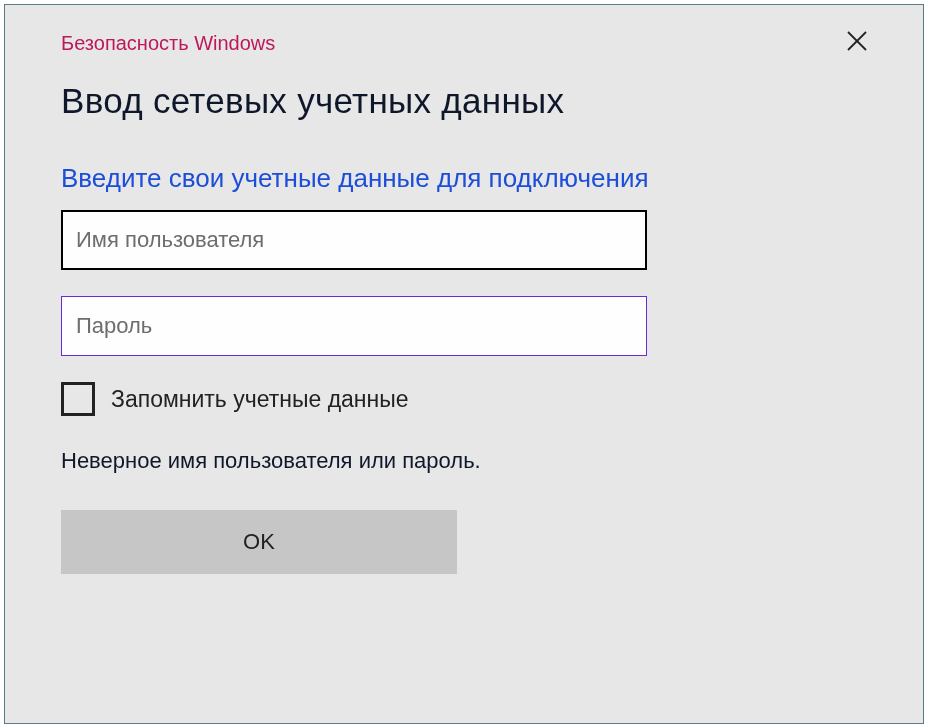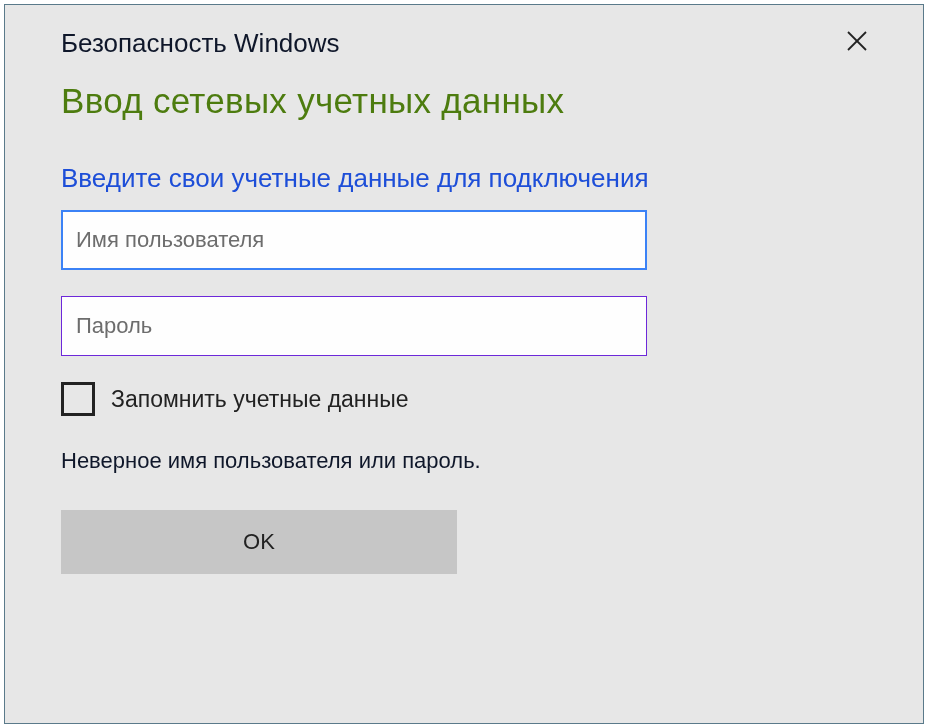--- a/index.html
+++ b/index.html
@@ -23,22 +23,22 @@
       position: relative;
       padding: 0;
     }
     .title-bar {
       display: flex;
       justify-content: space-between;
       align-items: center;
       padding: 20px 28px 10px 56px;
     }
     .title-text {
-      font-size: 26px;
-      color: #0f172a;
+      font-size: 20px;
+      color: #be185d;
       font-weight: 400;
       text-align: center;
     }
     .close-btn {
       width: 40px;
       height: 40px;
       display: flex;
       align-items: center;
       justify-content: center;
       cursor: pointer;
@@ -48,21 +48,21 @@
       border: none;
       margin-right: 18px;
       margin-top: -4px;
     }
     .content {
       padding: 10px 56px 0 56px;
     }
     .main-heading {
       font-size: 35px;
       font-weight: 400;
-      color: #4d7c0f;
+      color: #0f172a;
       margin-bottom: 42px;
       letter-spacing: 0.3px;
     }
     .instruction {
       font-size: 26px;
       color: #1d4ed8;
       margin-bottom: 16px;
     }
     .input-wrap {
       margin-bottom: 26px;
@@ -72,21 +72,21 @@
       height: 60px;
       border: 1px solid #6d28d9;
       background: #fefefe;
       font-size: 22px;
       padding: 0 14px;
       color: #222;
       outline: none;
       font-family: inherit;
     }
     .text-input.focused {
-      border: 2px solid #3b82f6;
+      border: 2px solid #000000;
       padding: 0 13px;
     }
     .text-input::placeholder {
       color: #6d6d6d;
     }
     .checkbox-row {
       display: flex;
       align-items: center;
       margin-top: 10px;
       margin-bottom: 32px;

